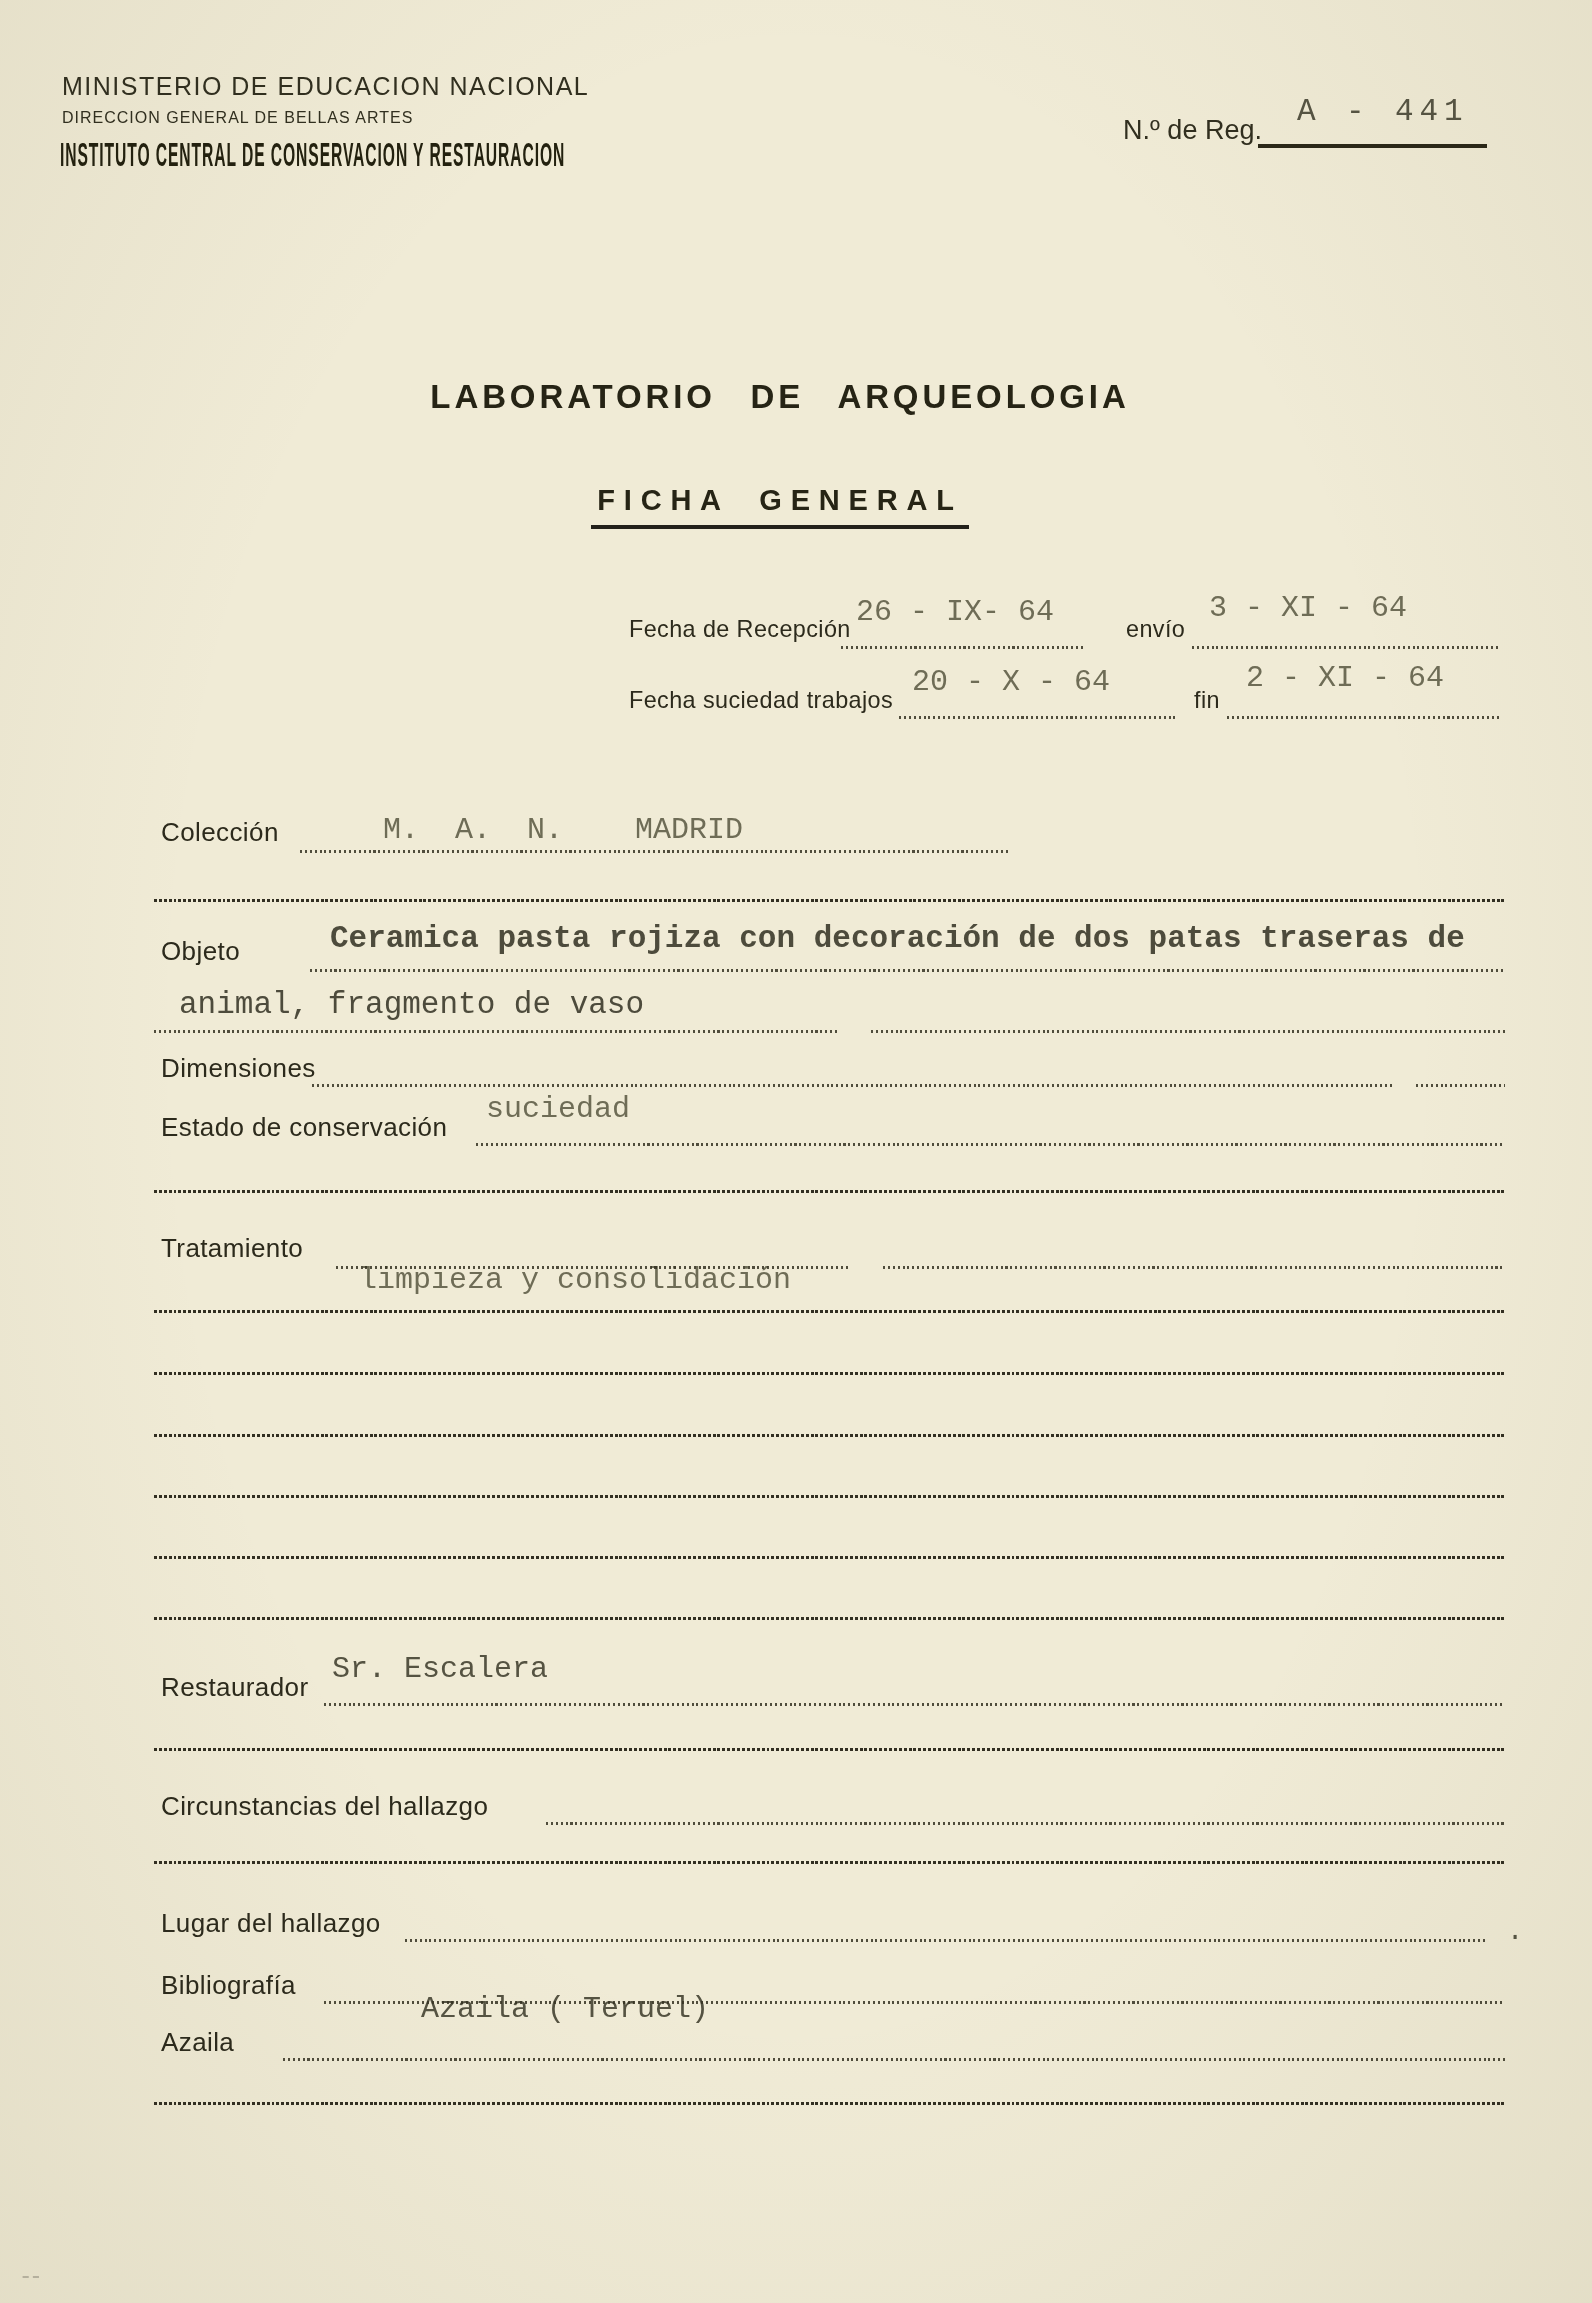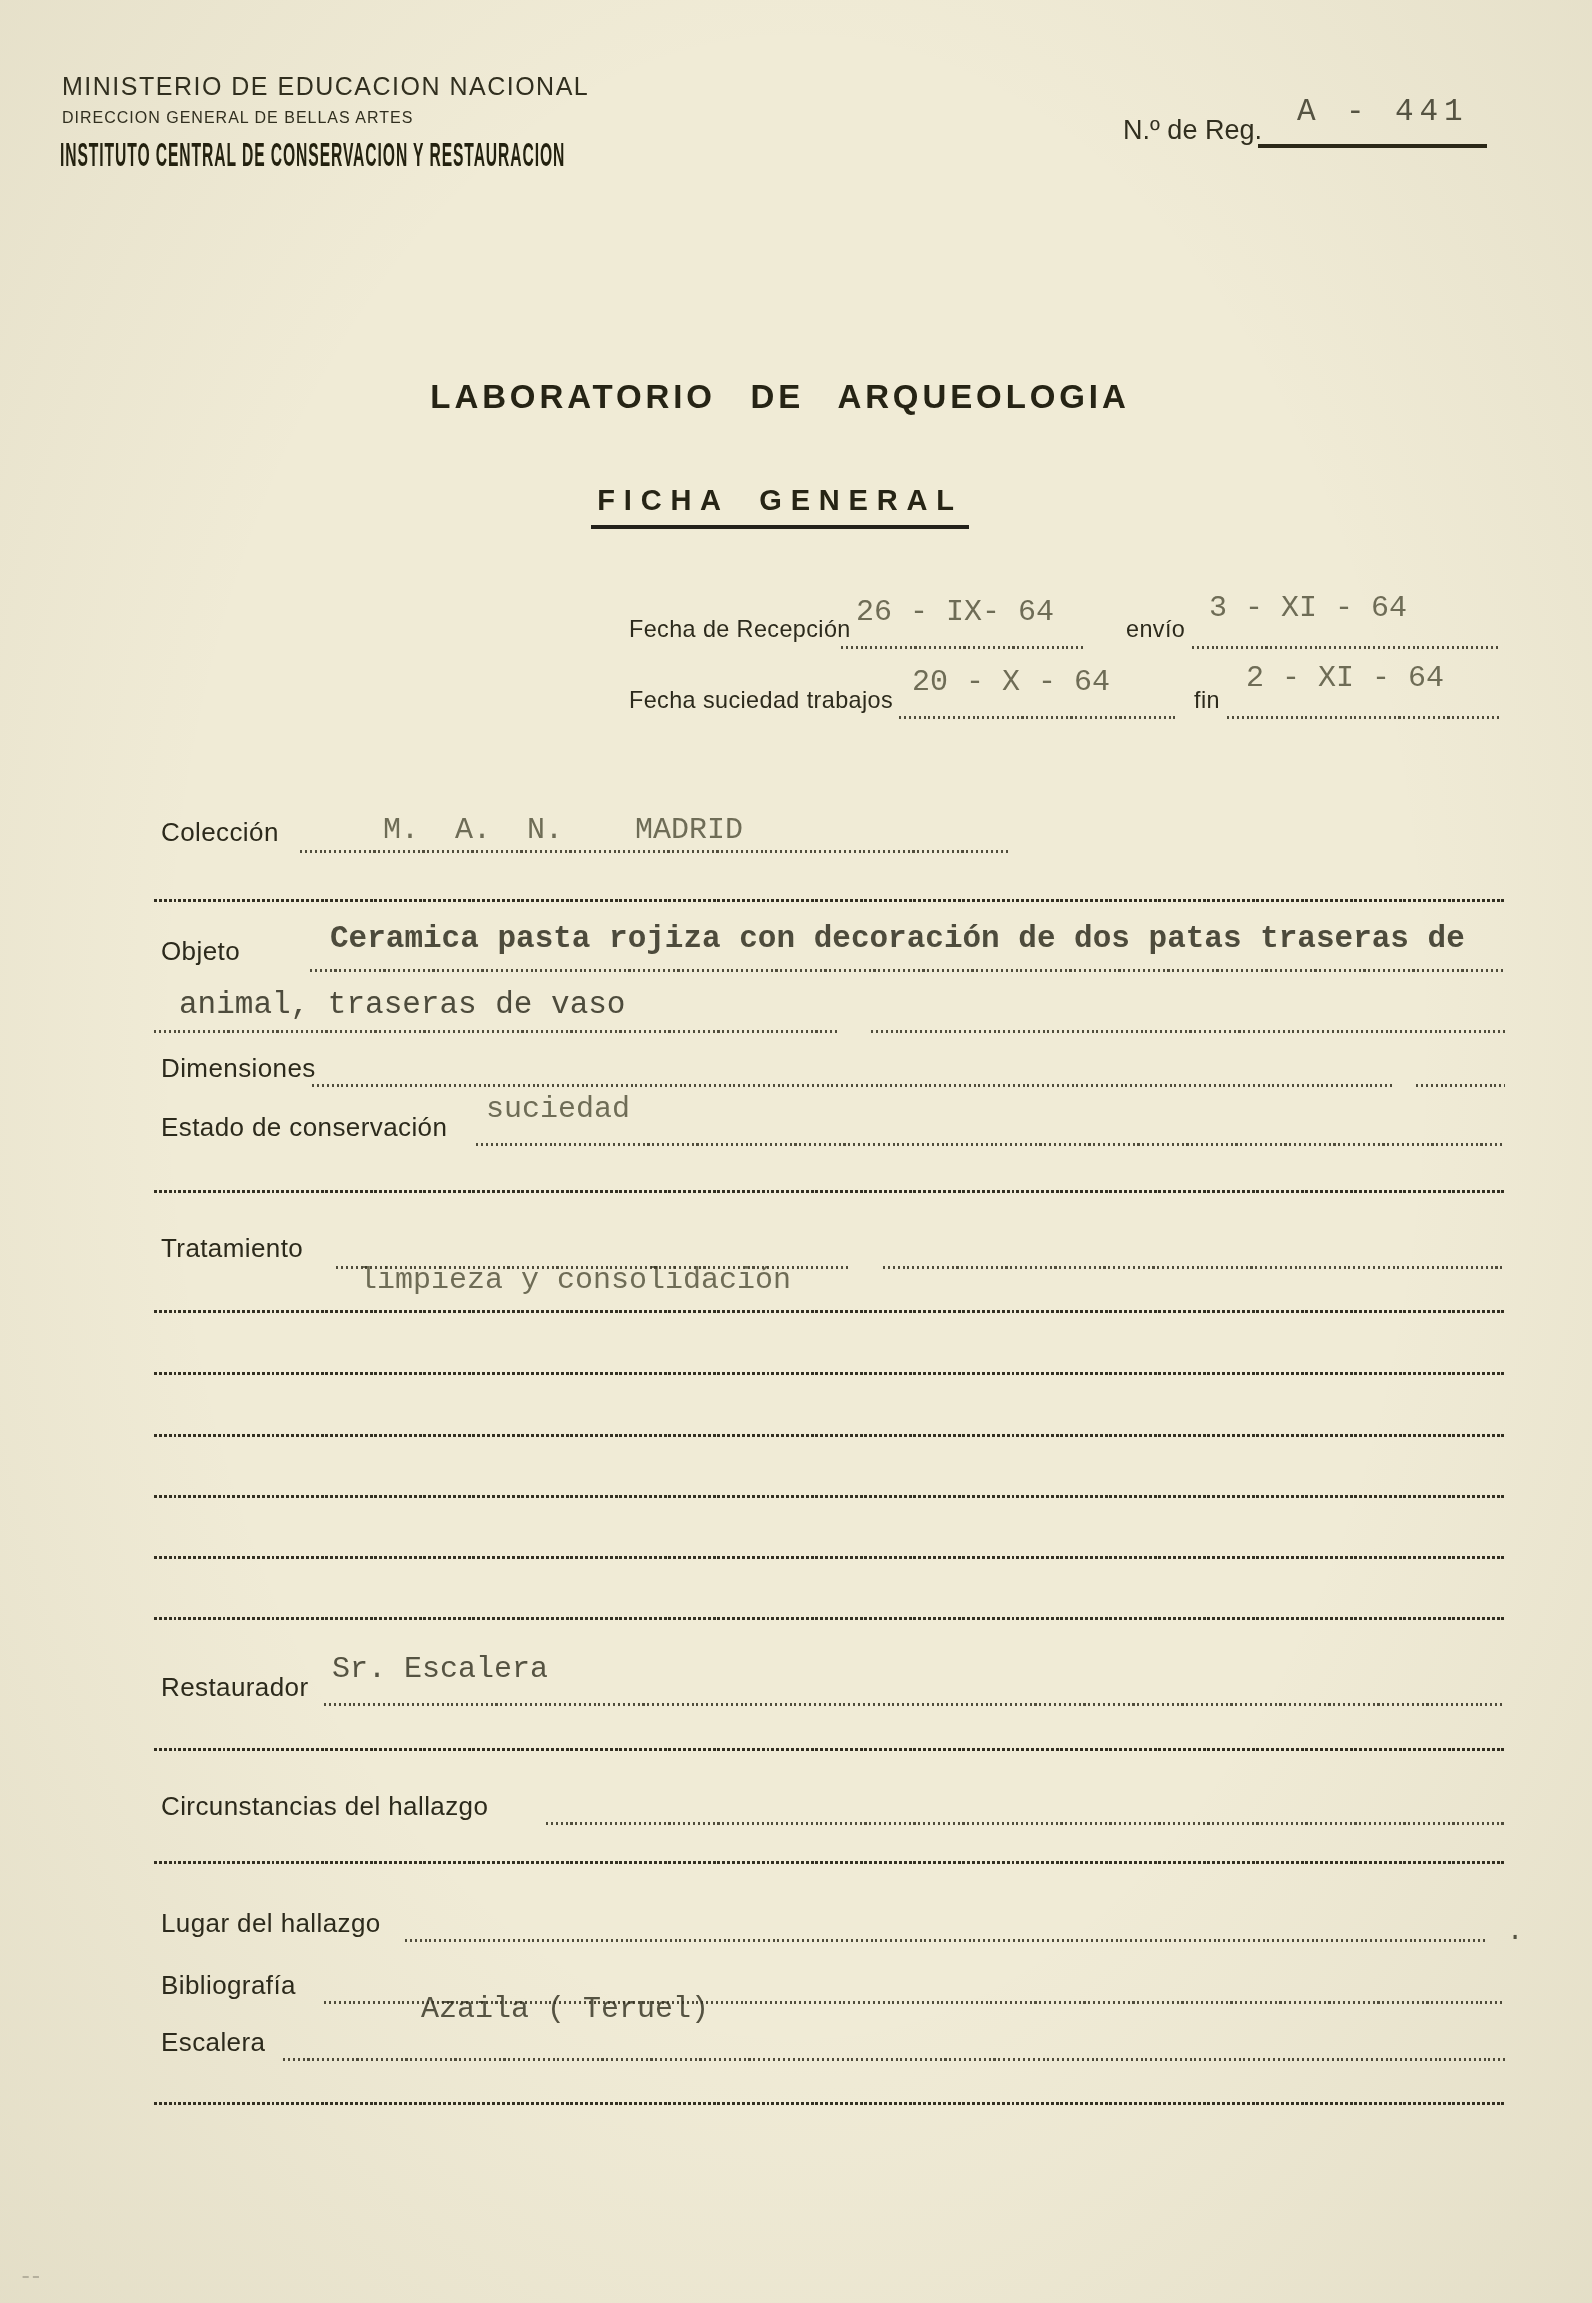--- a/index.html
+++ b/index.html
@@ -74,21 +74,21 @@
   <div class="abs typed t-mid" style="left:383px;top:813px;font-size:30px;">M.  A.  N.    MADRID</div>
   <div class="abs leader" style="left:300px;top:850px;width:709px;"></div>
 </div>
 
 <div class="abs divider" style="left:154px;top:899px;width:1351px;"></div>
 
 <div>
   <div class="abs lbl" style="left:161px;top:936px;font-size:26px;">Objeto</div>
   <div class="abs typed t-darker" style="left:330px;top:921px;font-size:31px;font-weight:bold;">Ceramica pasta rojiza con decoración de dos patas traseras de</div>
   <div class="abs leader" style="left:310px;top:969px;width:1195px;"></div>
-  <div class="abs typed t-darker" style="left:179px;top:987px;font-size:31px;">animal, traseras de vaso</div>
+  <div class="abs typed t-darker" style="left:179px;top:987px;font-size:31px;">animal, fragmento de vaso</div>
   <div class="abs leader" style="left:154px;top:1030px;width:683px;"></div>
   <div class="abs leader" style="left:871px;top:1030px;width:634px;"></div>
 </div>
 
 <div>
   <div class="abs lbl" style="left:161px;top:1053px;font-size:26px;">Dimensiones</div>
   <div class="abs leader" style="left:312px;top:1084px;width:1083px;"></div>
   <div class="abs leader" style="left:1416px;top:1084px;width:89px;"></div>
 </div>
 
@@ -135,20 +135,20 @@
   <div class="abs leader" style="left:405px;top:1939px;width:1083px;"></div>
   <div class="abs typed t-dark" style="left:1507px;top:1917px;font-size:27px;">.</div>
 </div>
 
 <div>
   <div class="abs lbl" style="left:161px;top:1970px;font-size:26px;">Bibliografía</div>
   <div class="abs leader" style="left:324px;top:2001px;width:1181px;"></div>
 </div>
 
 <div>
-  <div class="abs lbl" style="left:161px;top:2027px;font-size:26px;">Escalera</div>
+  <div class="abs lbl" style="left:161px;top:2027px;font-size:26px;">Azaila</div>
   <div class="abs leader" style="left:283px;top:2058px;width:1222px;"></div>
 </div>
 
 <div class="abs divider" style="left:154px;top:2102px;width:1351px;"></div>
 
 <div class="abs" style="left:21.5px;top:2261px;font-size:25px;color:#b5b09d;letter-spacing:2px;">--</div>
 
 
 </body></html>

